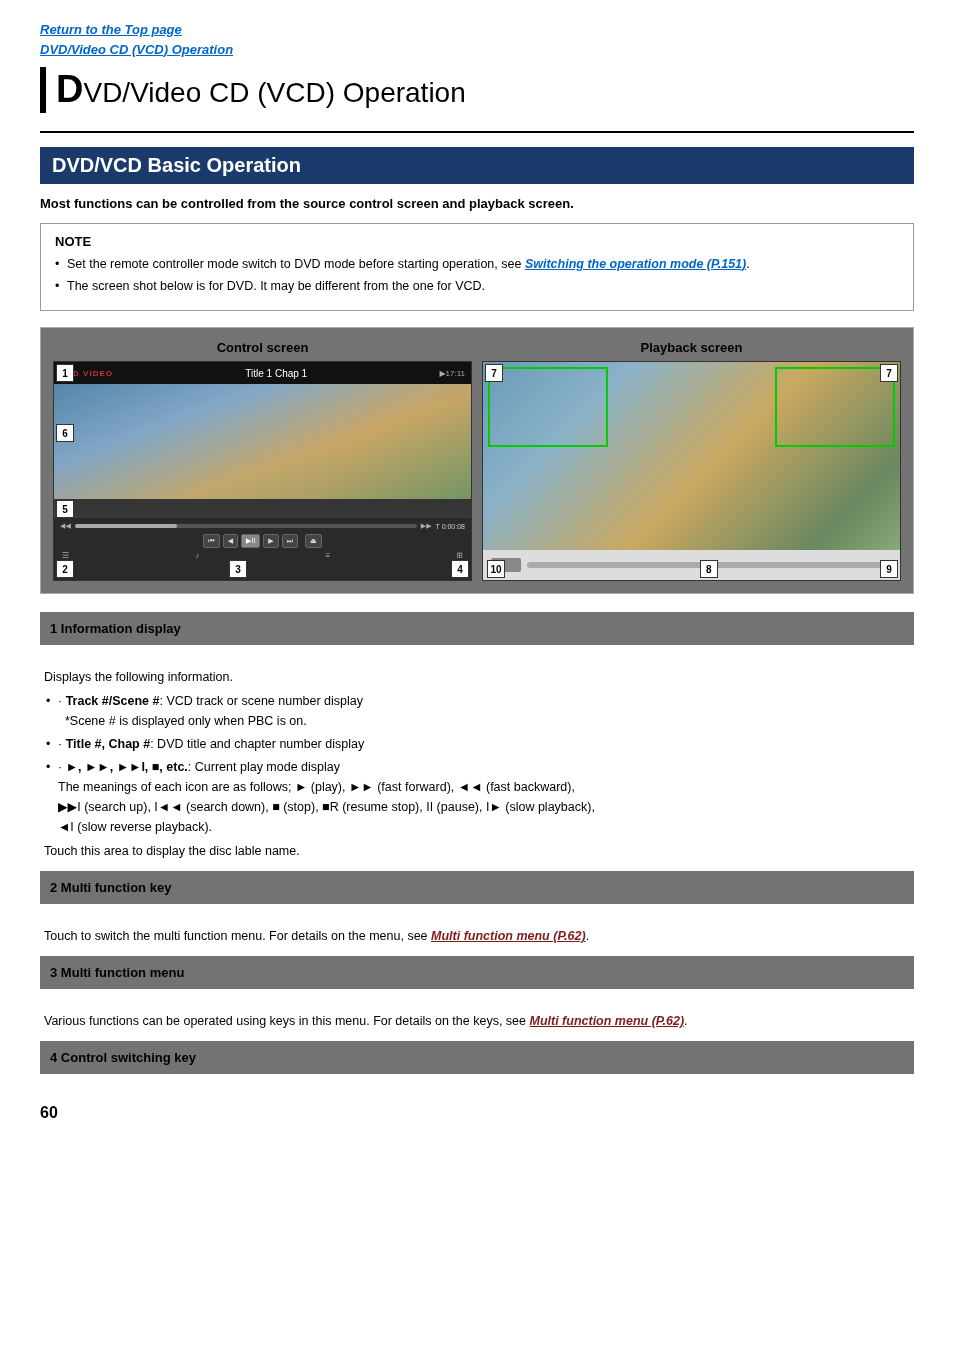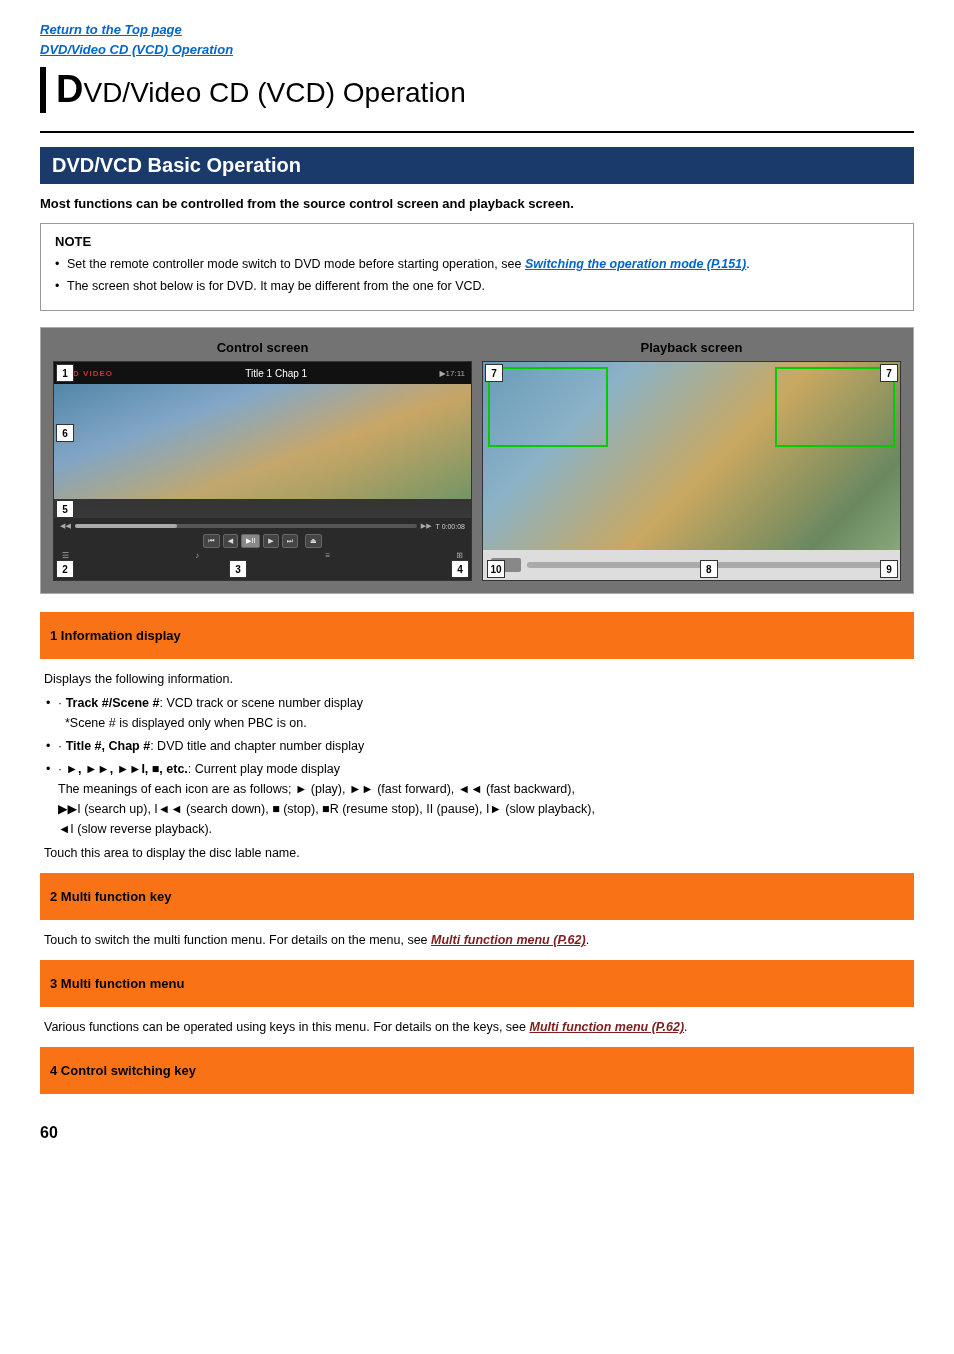--- a/index.html
+++ b/index.html
@@ -267,25 +267,25 @@
       position: absolute;
       border: 2px solid #00cc00;
       pointer-events: none;
       z-index: 5;
     }
     
     .item-section {
       margin-bottom: 10px;
     }
     .item-header {
-      background: #f97316;
-      font-weight: bold;
-      font-size: 13px;
-      padding: 16px 10px;
-      margin-bottom: 10px;
+      background: #737373;
+      font-weight: bold;
+      font-size: 13px;
+      padding: 9px 10px;
+      margin-bottom: 22px;
     }
     .item-body {
       padding: 0 4px;
       font-size: 12.5px;
       line-height: 1.6;
     }
     .item-body p {
       margin-bottom: 4px;
     }
     .item-body ul {

